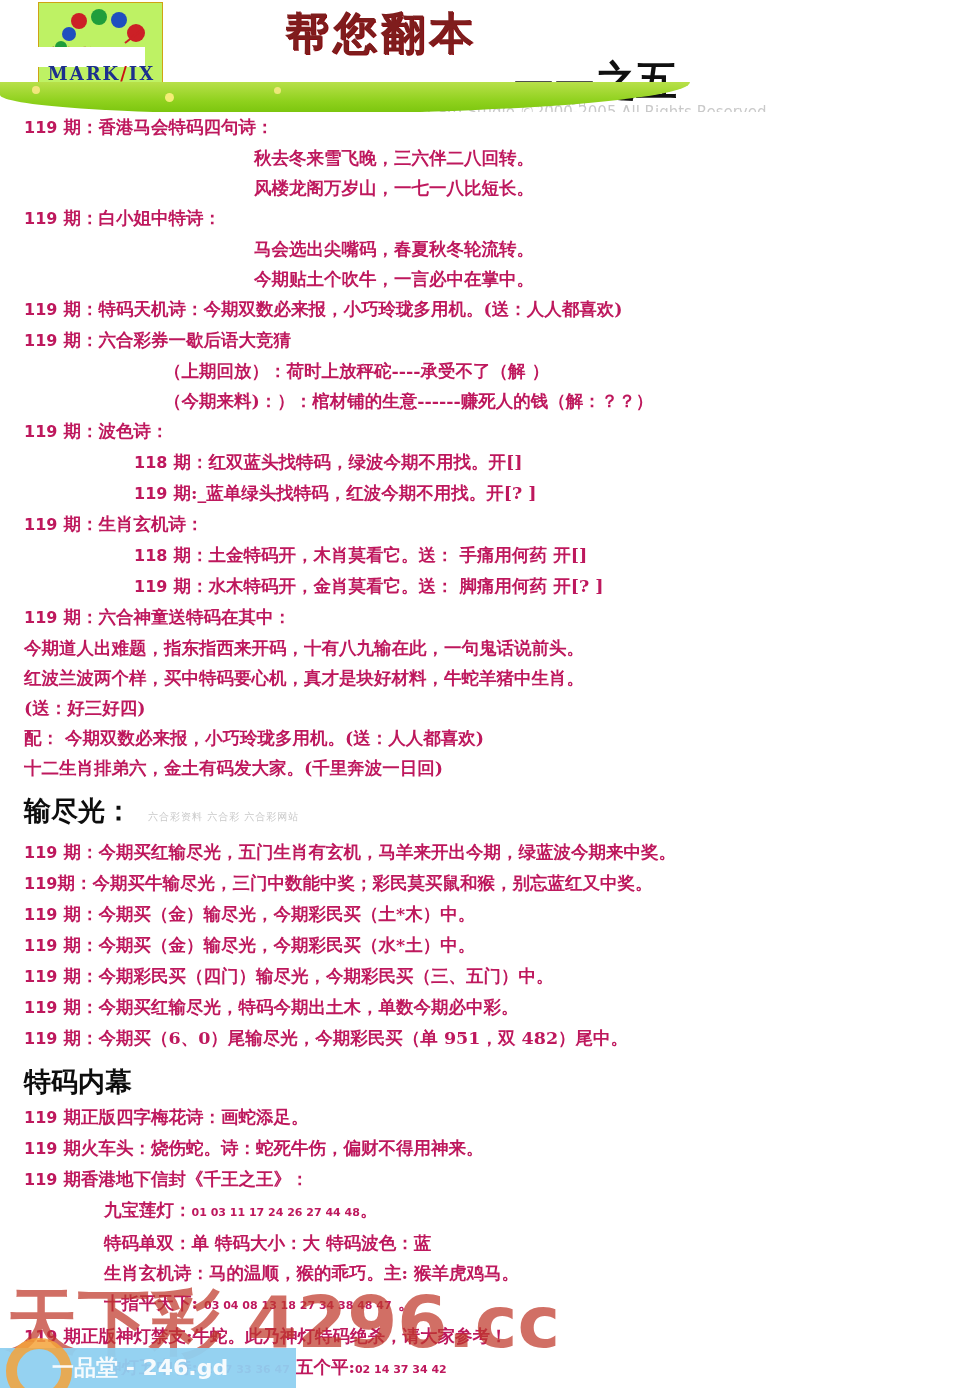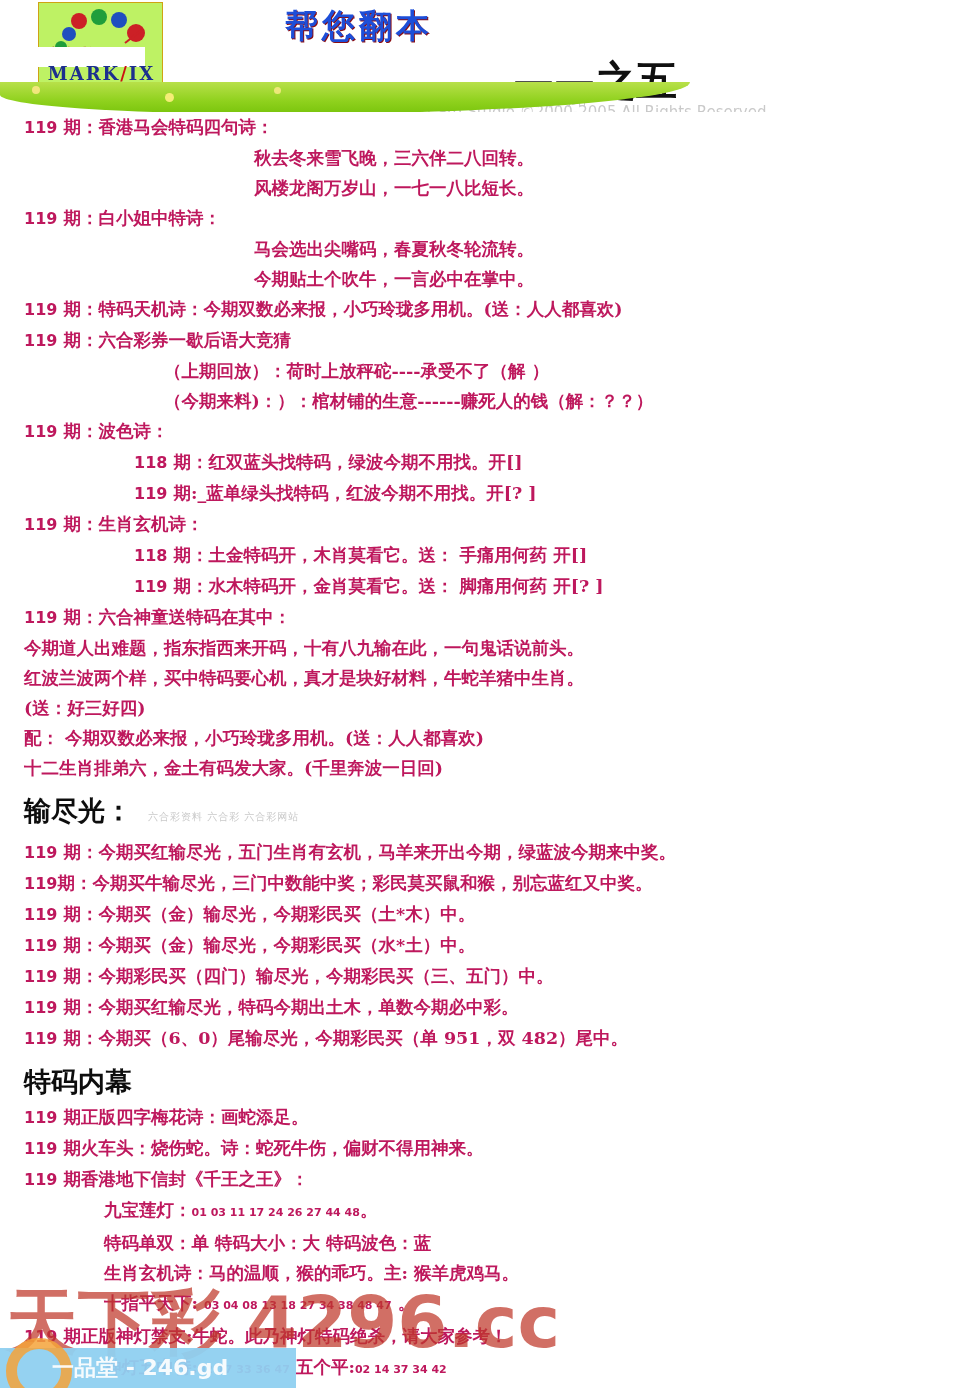--- a/index.html
+++ b/index.html
@@ -35,21 +35,21 @@
   }
   .logo-faint{
     position:absolute;left:8px;top:42px;width:110px;height:22px;
     color:#b0342a;font-size:15px;font-weight:bold;opacity:.5;
     font-family:"DejaVu Sans","Liberation Sans",sans-serif;
   }
 
   .title-main{
     position:absolute;left:285px;top:4px;
     font-family:"DejaVu Serif","Liberation Serif",serif;
-    font-weight:bold;font-size:33px;color:#1d4ed8;
+    font-weight:bold;font-size:44px;color:#7f1d1d;
     letter-spacing:4px;white-space:nowrap;
     text-shadow:1px 1px 0 #8a0d12;
     text-align:center;
   }
   .title-suffix{
     position:absolute;left:513px;top:54px;
     font-family:"DejaVu Serif","Liberation Serif",serif;
     font-weight:bold;font-size:41px;color:#101010;white-space:nowrap;
   }
   .title-ghost{

